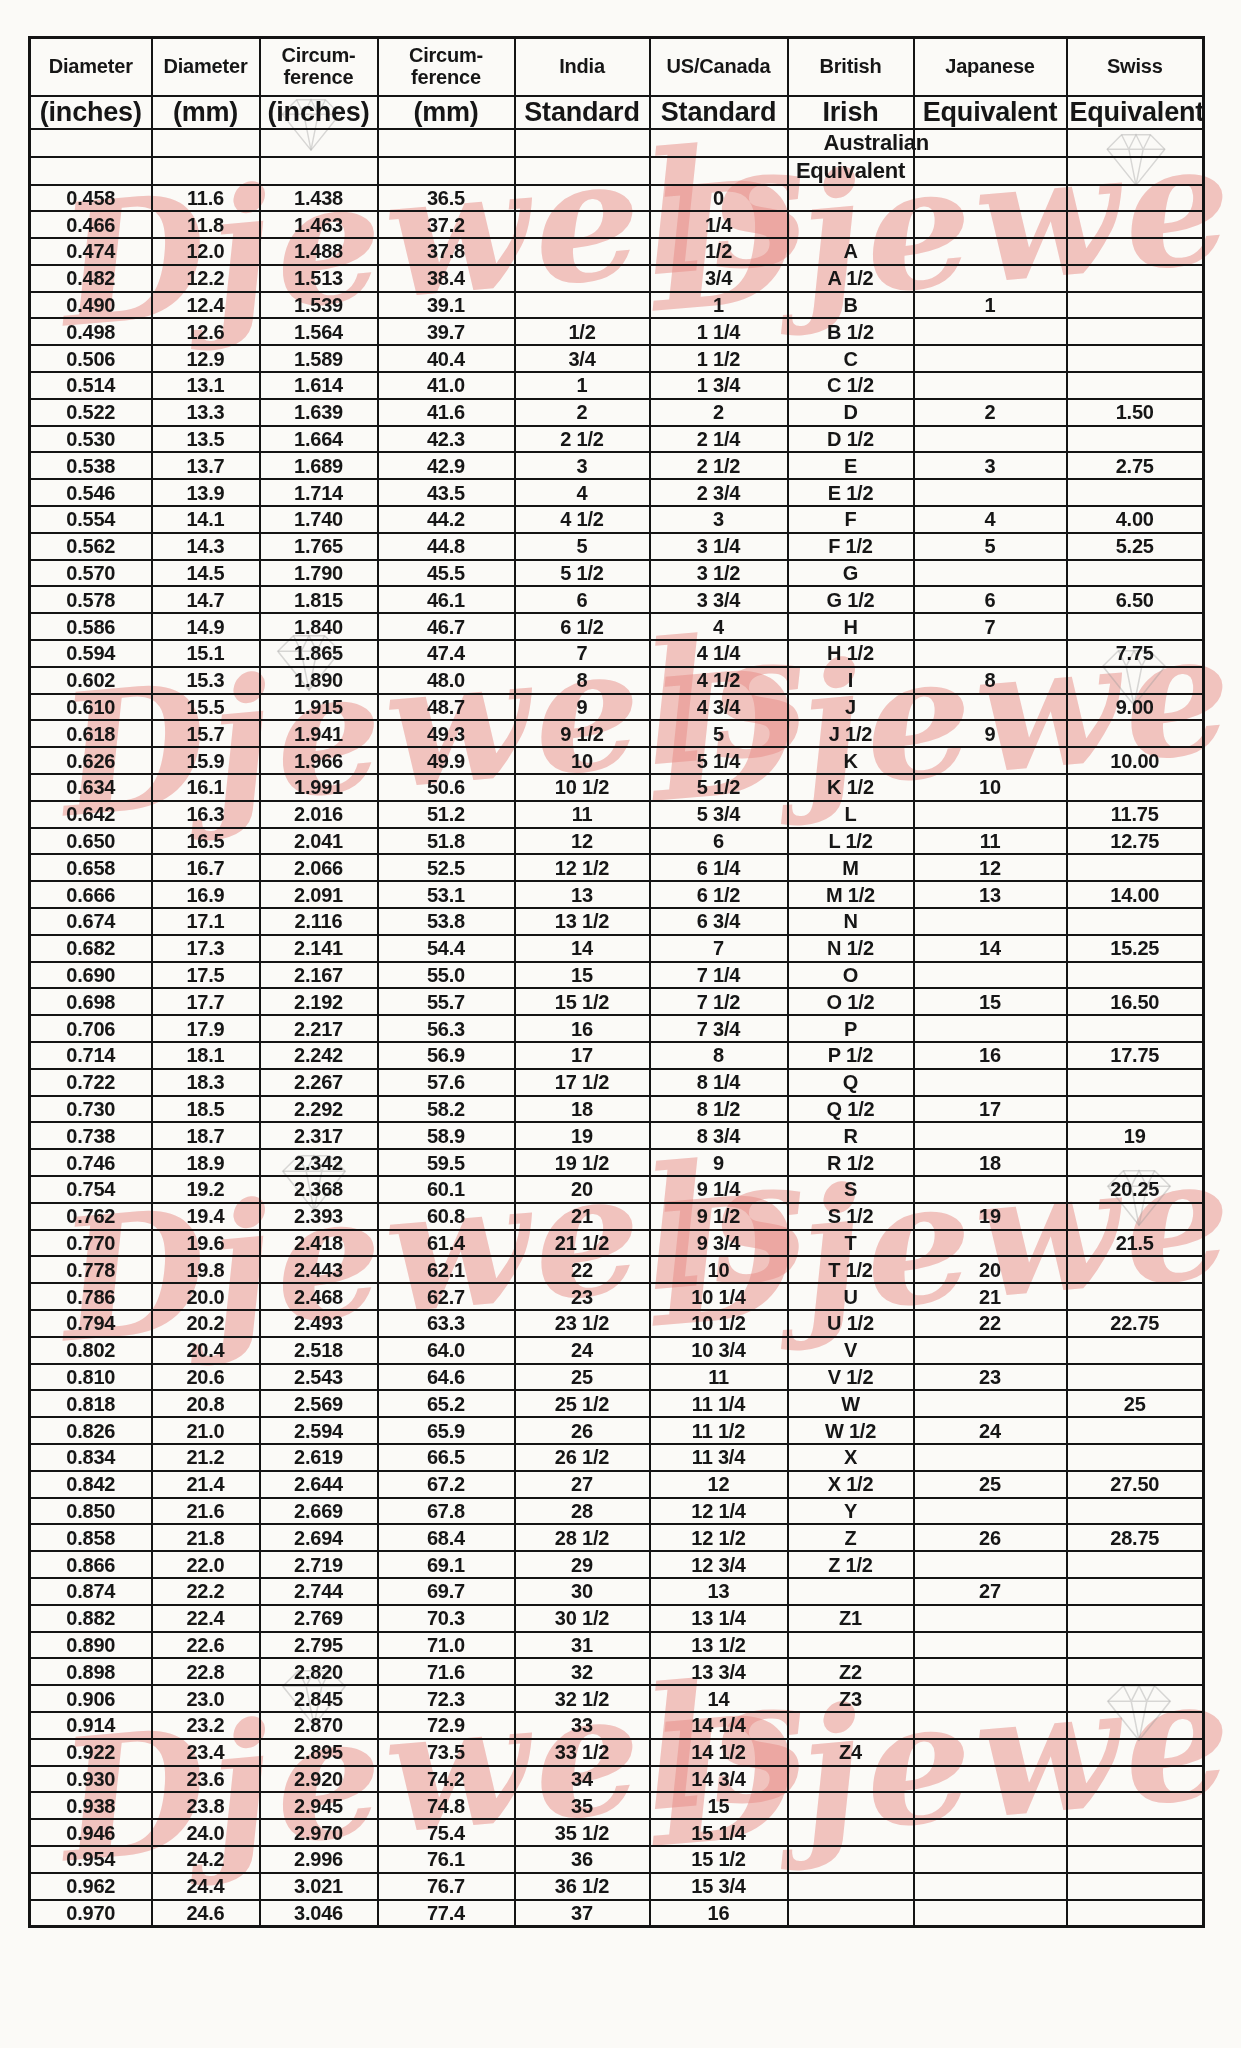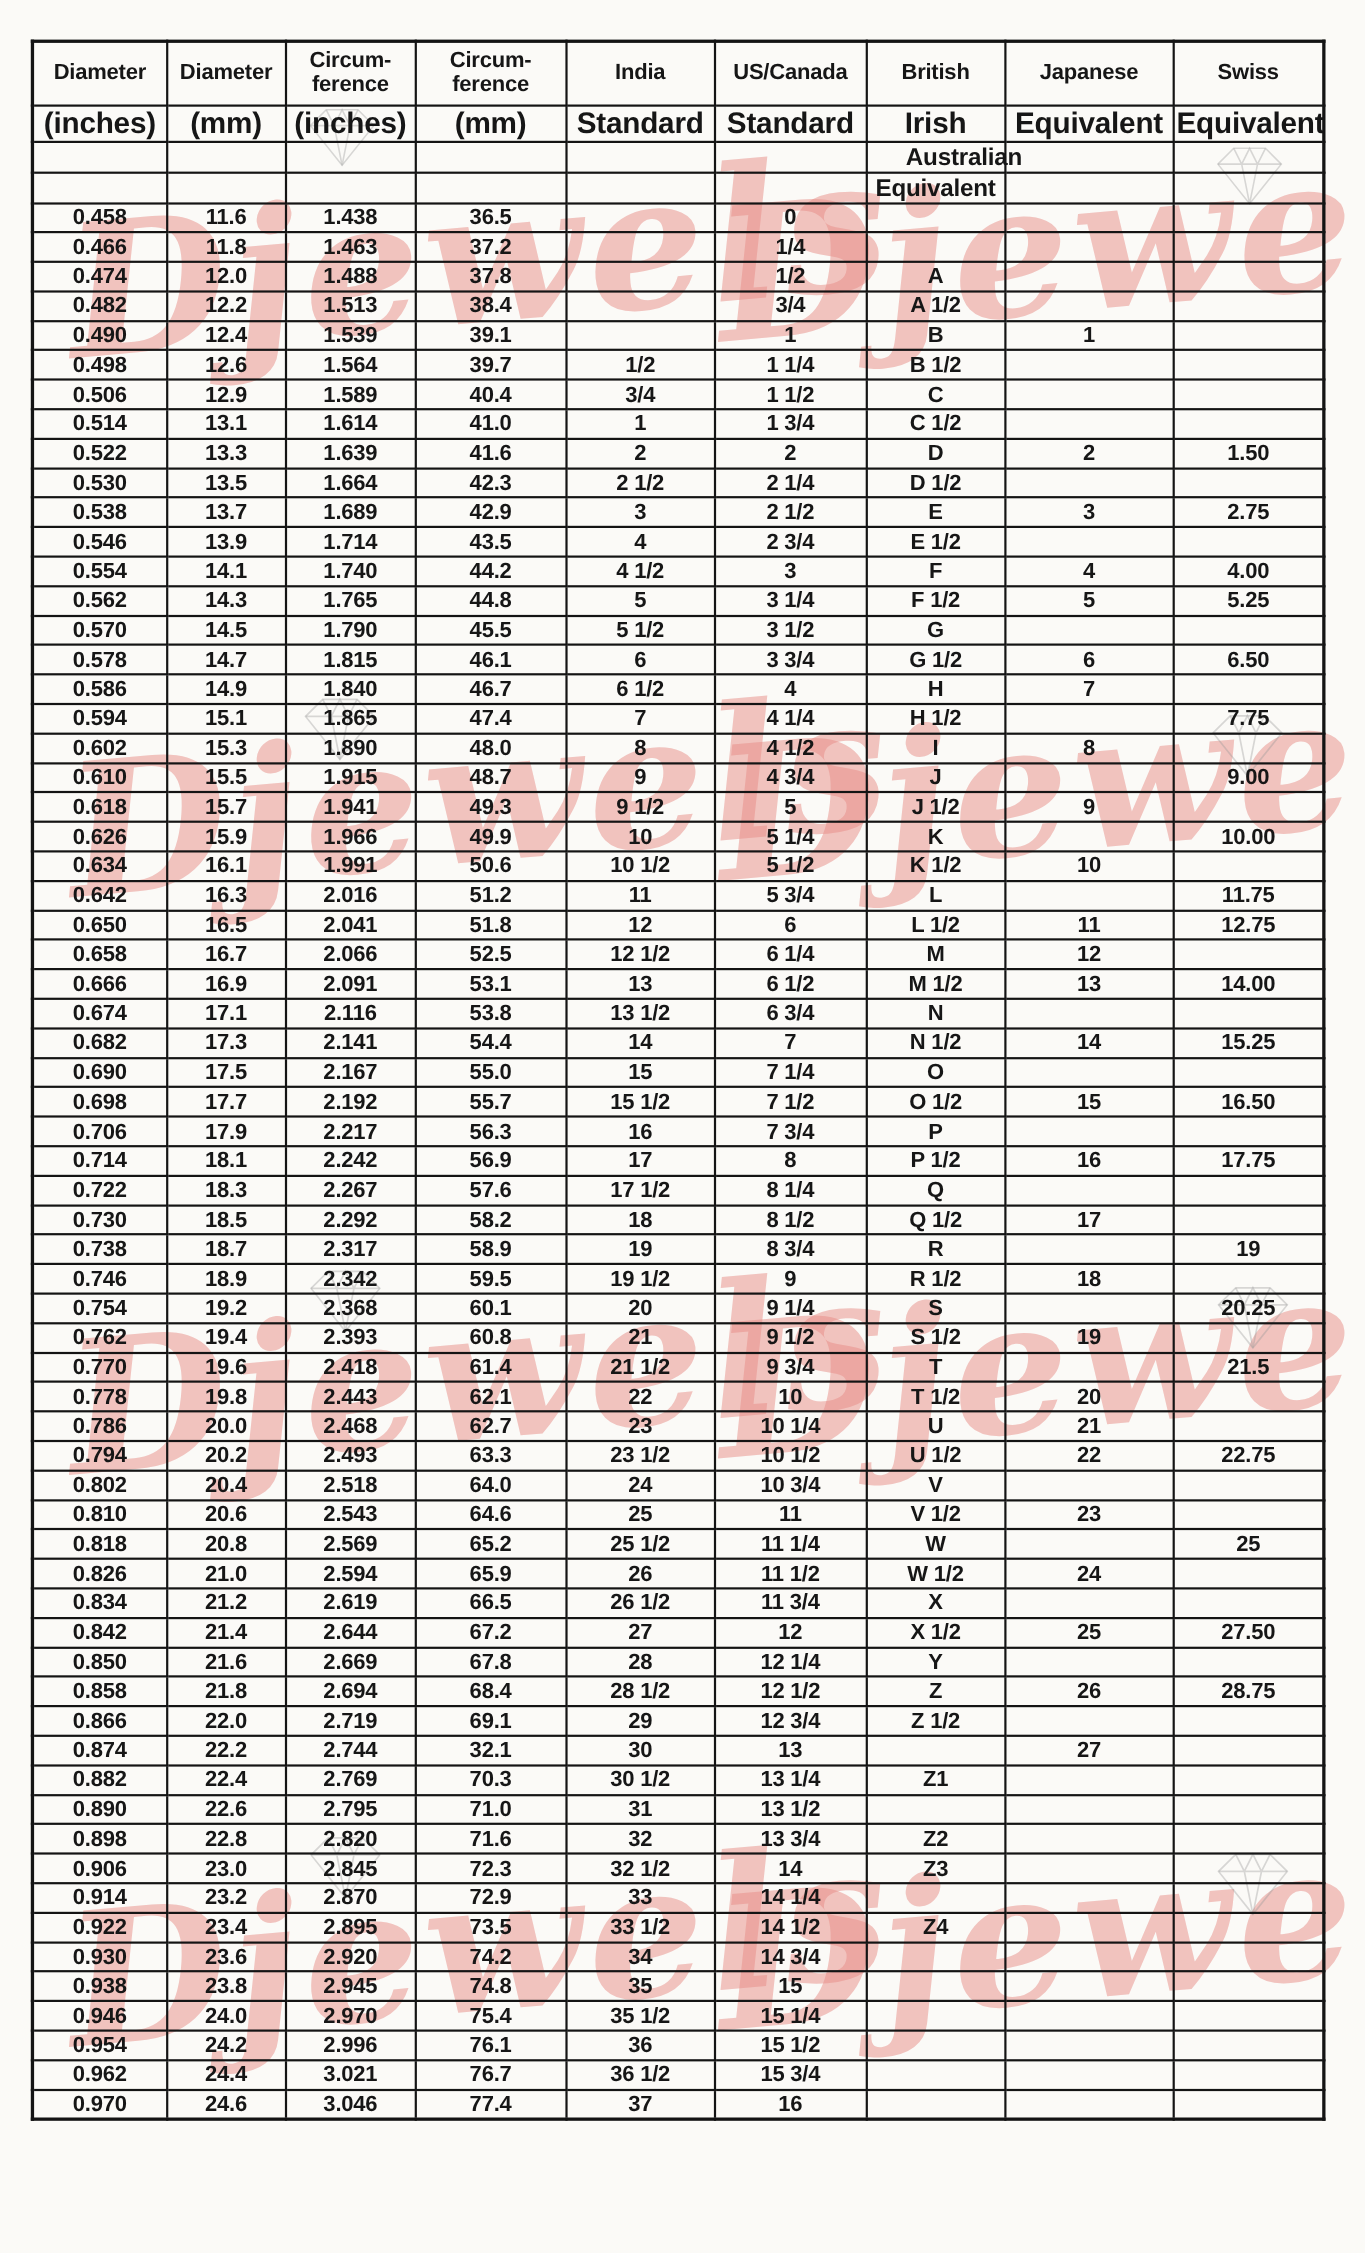--- a/index.html
+++ b/index.html
@@ -739,21 +739,21 @@
         <td class="col-india">29</td>
         <td class="col-us">12 3/4</td>
         <td>Z 1/2</td>
         <td></td>
         <td></td>
       </tr>
       <tr>
         <td>0.874</td>
         <td>22.2</td>
         <td>2.744</td>
-        <td>32.1</td>
+        <td>69.7</td>
         <td class="col-india">30</td>
         <td class="col-us">13</td>
         <td></td>
         <td>27</td>
         <td></td>
       </tr>
       <tr>
         <td>0.882</td>
         <td>22.4</td>
         <td>2.769</td>

